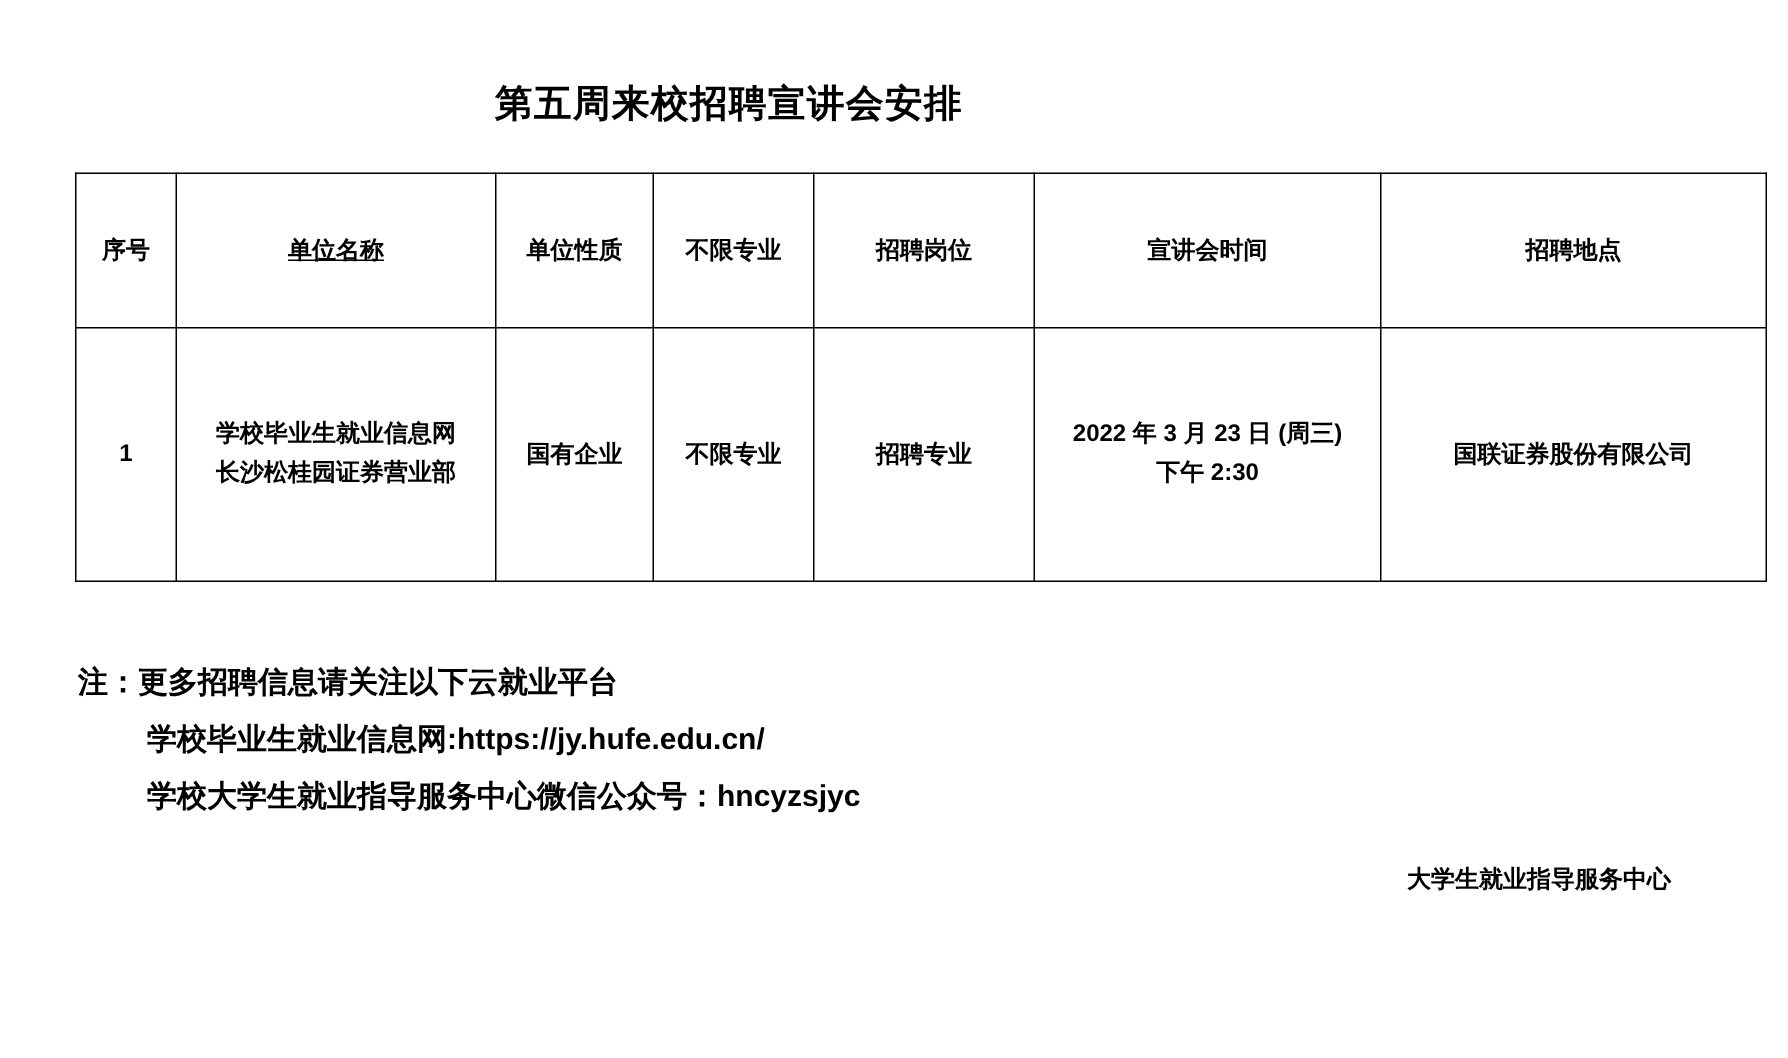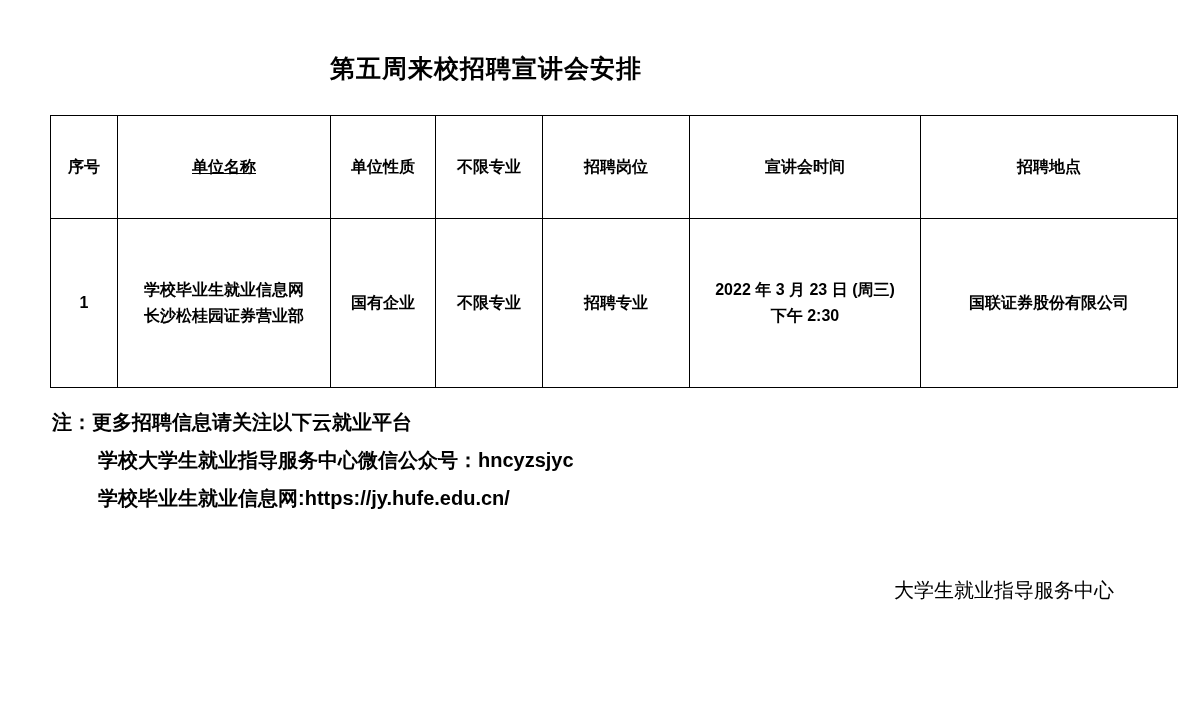--- a/index.html
+++ b/index.html
@@ -59,36 +59,36 @@
   .col-post { width: 142px; }
   .col-time { width: 226px; }
   .col-place { width: 252px; }
   .cell-line {
     display: block;
     line-height: 1.65;
     white-space: nowrap;
   }
   .notes {
     position: absolute;
-    top: 403px;
+    top: 436px;
     left: 52px;
     font-size: 20px;
     font-weight: bold;
     line-height: 1.9;
   }
   .notes .note-indent {
     padding-left: 46px;
   }
   .sign {
     position: absolute;
     top: 572px;
     right: 78px;
     text-align: center;
-    font-size: 20px;
-    font-weight: normal;
+    font-size: 16px;
+    font-weight: bold;
     line-height: 1.85;
   }
 </style>
 </head>
 <body>
 
 <div class="page">
 
   <div class="doc-title">第五周来校招聘宣讲会安排</div>
 
@@ -118,21 +118,21 @@
           <span class="cell-line">2022 年 3 月 23 日 (周三)</span>
           <span class="cell-line">下午 2:30</span>
         </td>
         <td>国联证券股份有限公司</td>
       </tr>
     </tbody>
   </table>
 
   <div class="notes">
     <div>注：更多招聘信息请关注以下云就业平台</div>
+    <div class="note-indent">学校毕业生就业信息网:https://jy.hufe.edu.cn/</div>
     <div class="note-indent">学校大学生就业指导服务中心微信公众号：hncyzsjyc</div>
-    <div class="note-indent">学校毕业生就业信息网:https://jy.hufe.edu.cn/</div>
   </div>
 
   <div class="sign">
     <div>大学生就业指导服务中心</div>
   </div>
 
 </div>
 
 </body></html>

